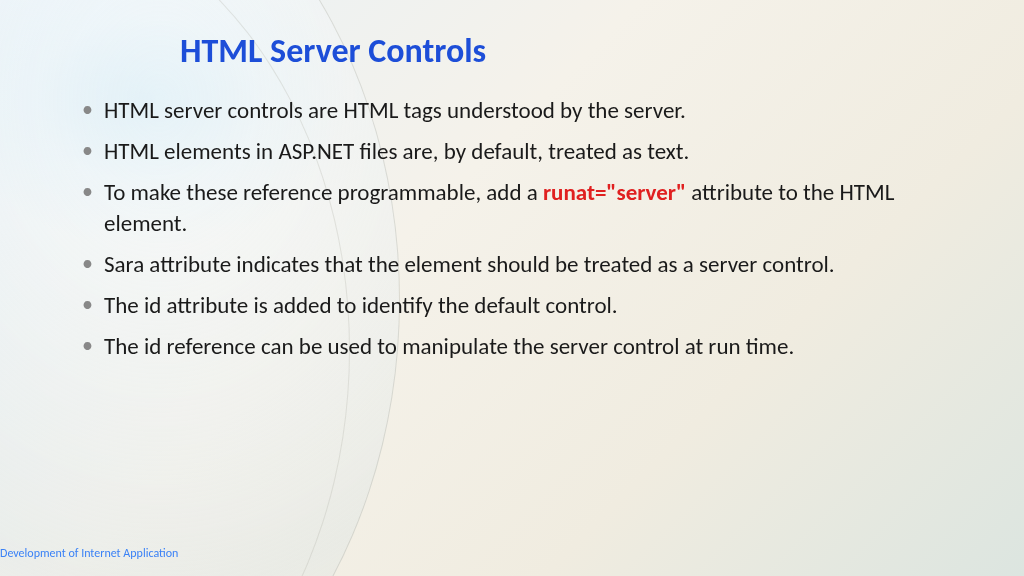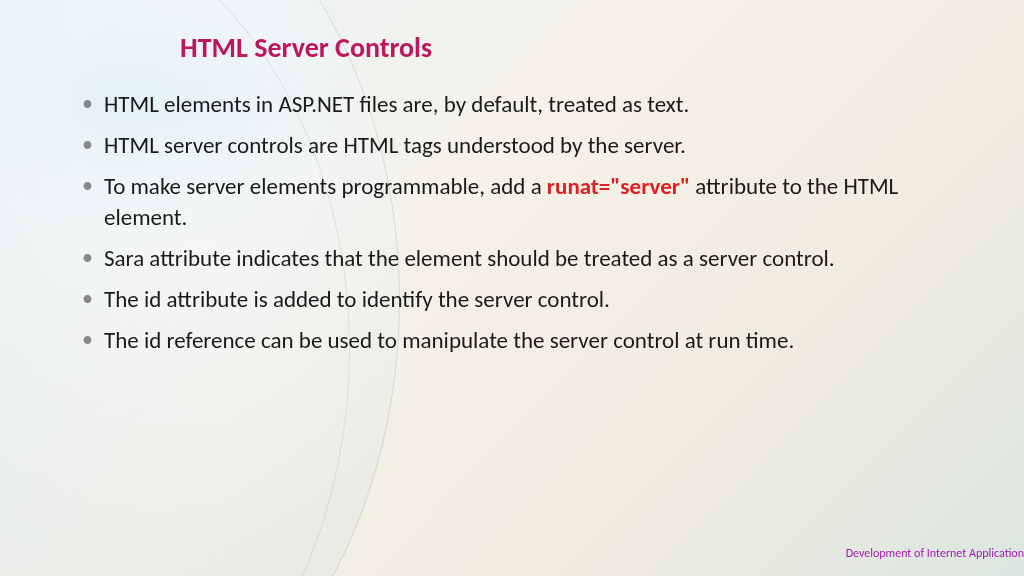--- a/index.html
+++ b/index.html
@@ -41,23 +41,23 @@
       width: 400px;
       height: 300px;
       background: radial-gradient(ellipse, rgba(170, 215, 235, 0.7) 0%, rgba(200, 230, 245, 0.3) 40%, transparent 70%);
     }
     .content {
       position: relative;
       z-index: 10;
       padding: 30px 80px 0 80px;
     }
     .title {
-      font-size: 28px;
+      font-size: 34px;
       font-weight: bold;
-      color: #be185d;
+      color: #1d4ed8;
       margin-left: 100px;
       margin-bottom: 24px;
     }
     .bullet-list {
       list-style: none;
       padding-left: 0;
     }
     .bullet-item {
       font-size: 23px;
       color: #1a1a1a;
@@ -75,50 +75,50 @@
     }
     .highlight {
       color: #e02020;
       font-weight: bold;
     }
     .footer {
       position: absolute;
       bottom: 14px;
       left: 0;
       width: 100%;
-      text-align: right;
+      text-align: left;
       font-size: 12px;
-      color: #a21caf;
+      color: #3b82f6;
       line-height: 1.3;
     }
   </style>
 </head>
 <body>
 
 <div class="bg-glow"></div>
 <div class="bg-arc-1"></div>
 <div class="bg-arc-2"></div>
 
 <div class="content">
   <h1 class="title">HTML Server Controls</h1>
   <ul class="bullet-list">
     <li class="bullet-item">
+      <span>HTML server controls are HTML tags understood by the server.</span><span class="highlight"></span><span></span>
+    </li>
+    <li class="bullet-item">
       <span>HTML elements in ASP.NET files are, by default, treated as text.</span><span class="highlight"></span><span></span>
     </li>
     <li class="bullet-item">
-      <span>HTML server controls are HTML tags understood by the server.</span><span class="highlight"></span><span></span>
-    </li>
-    <li class="bullet-item">
-      <span>To make server elements programmable, add a </span><span class="highlight">runat="server"</span><span> attribute to the HTML element.</span>
+      <span>To make these reference programmable, add a </span><span class="highlight">runat="server"</span><span> attribute to the HTML element.</span>
     </li>
     <li class="bullet-item">
       <span>Sara attribute indicates that the element should be treated as a server control.</span><span class="highlight"></span><span></span>
     </li>
     <li class="bullet-item">
-      <span>The id attribute is added to identify the server control.</span><span class="highlight"></span><span></span>
+      <span>The id attribute is added to identify the default control.</span><span class="highlight"></span><span></span>
     </li>
     <li class="bullet-item">
       <span>The id reference can be used to manipulate the server control at run time.</span><span class="highlight"></span><span></span>
     </li>
   </ul>
 </div>
 
 <div class="footer">
   <div>Development of Internet Application</div>
 </div>

